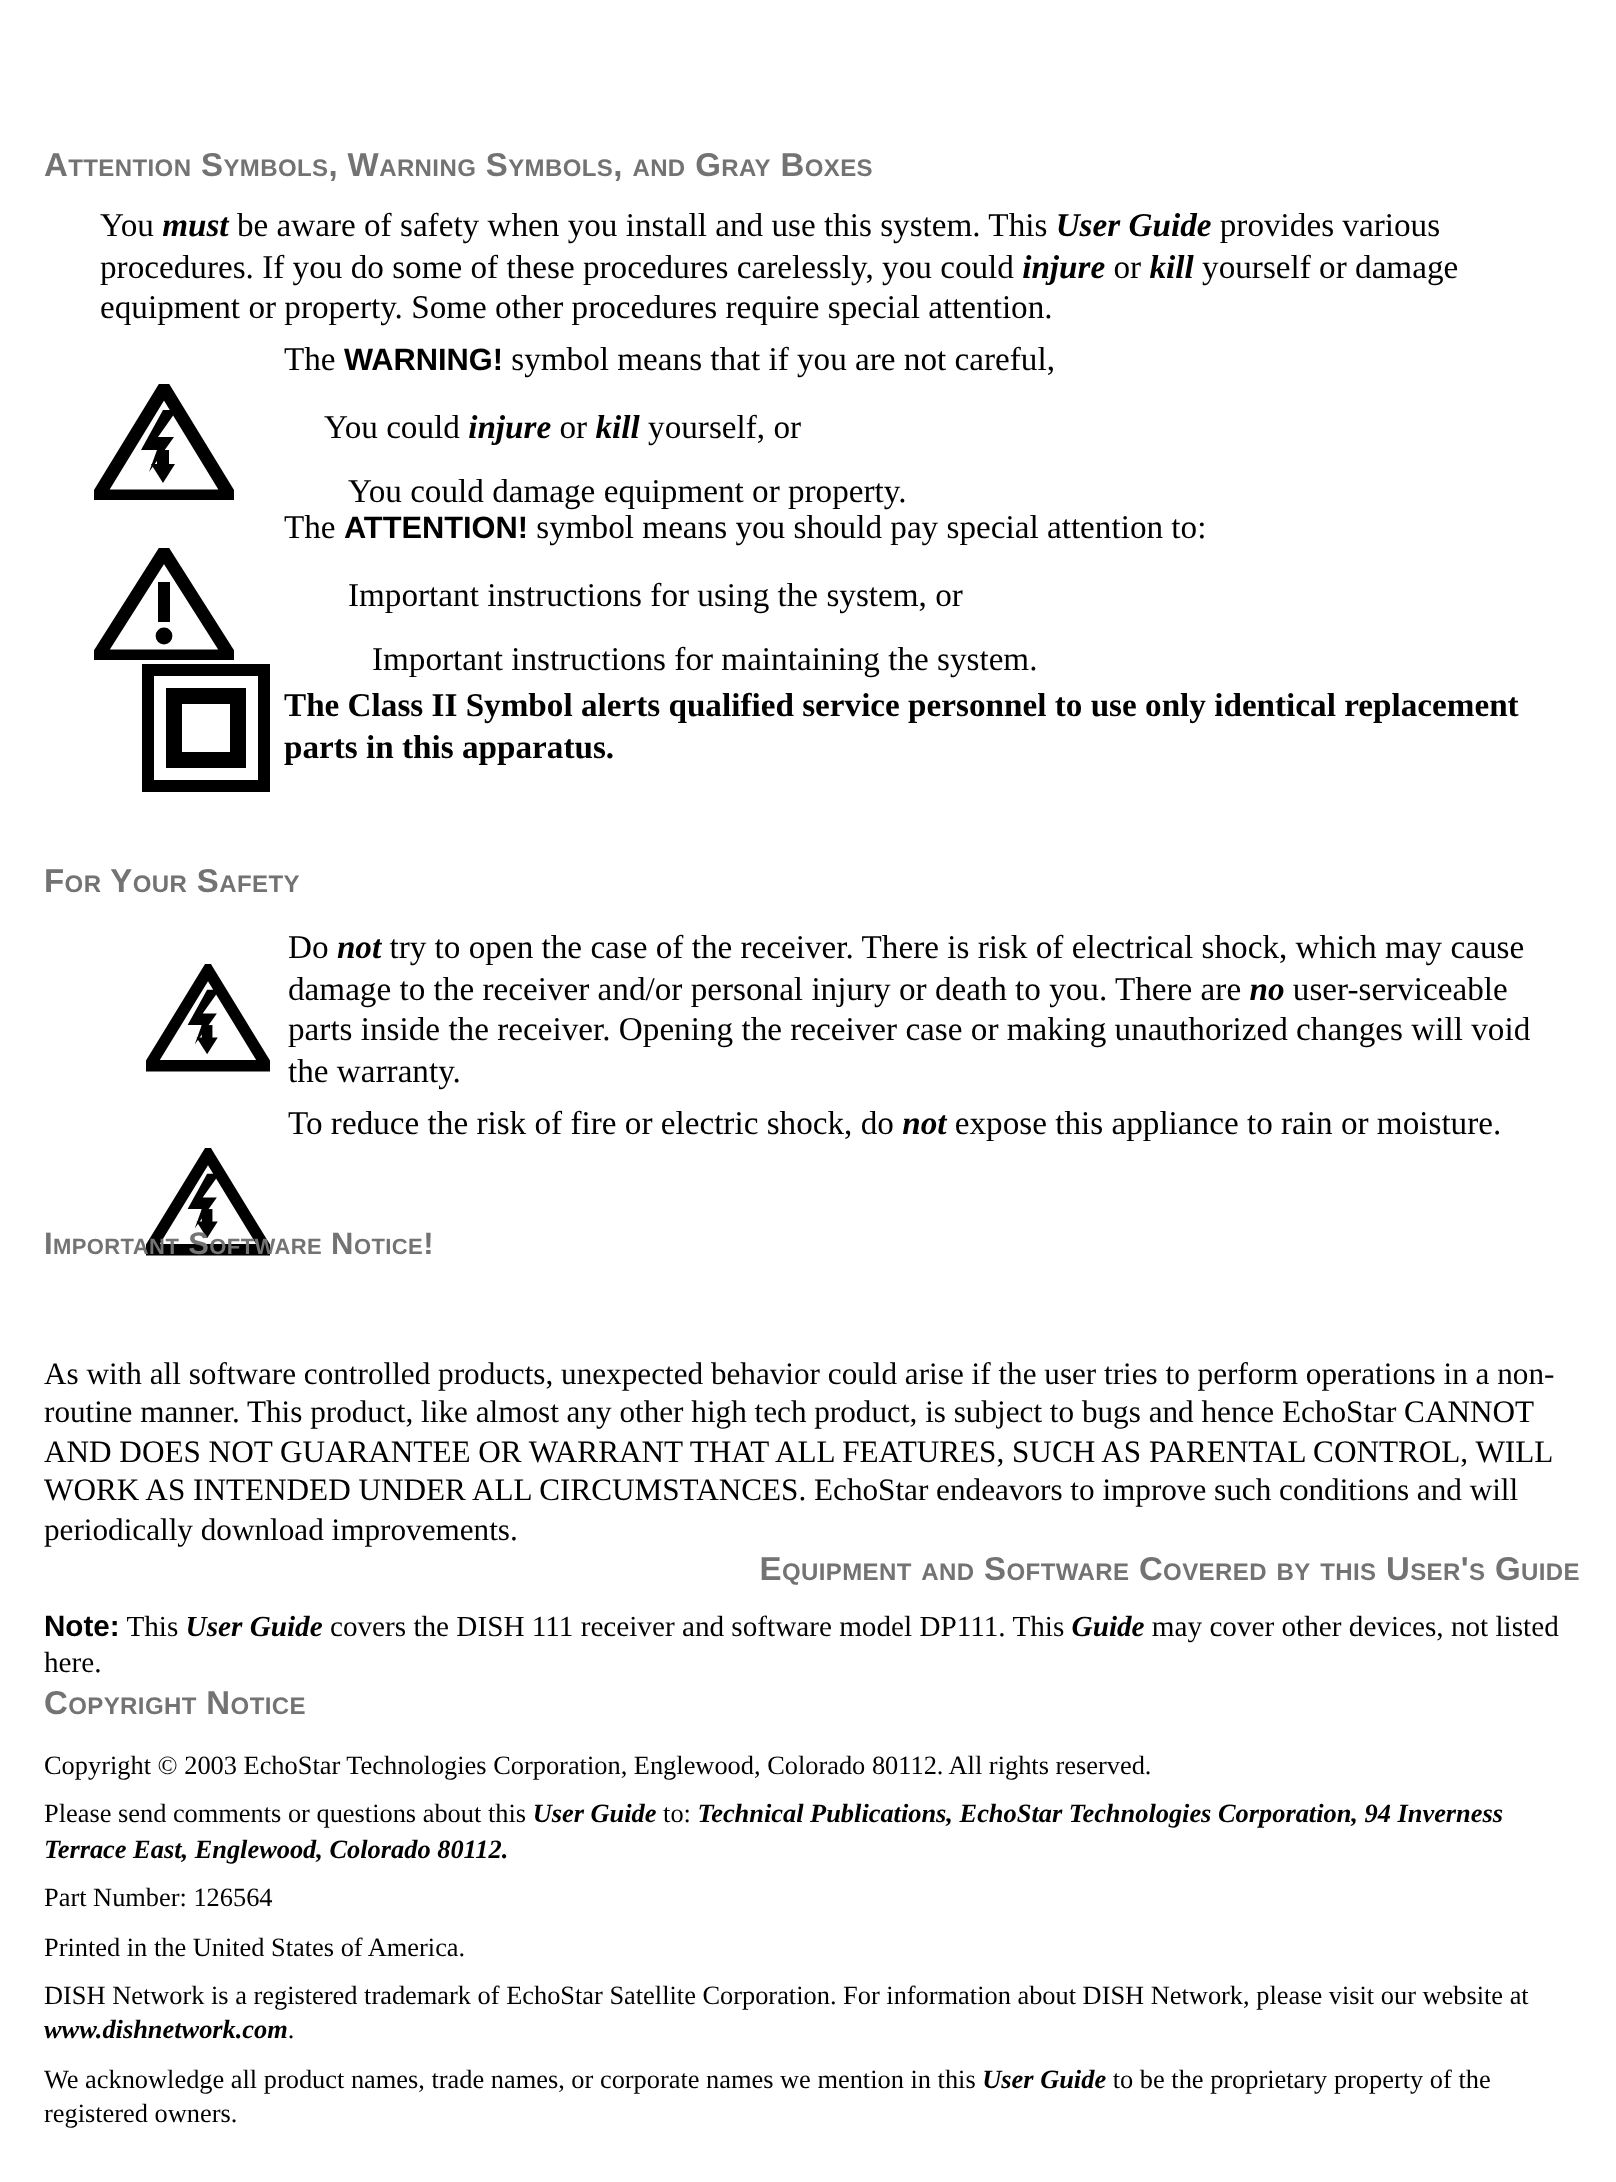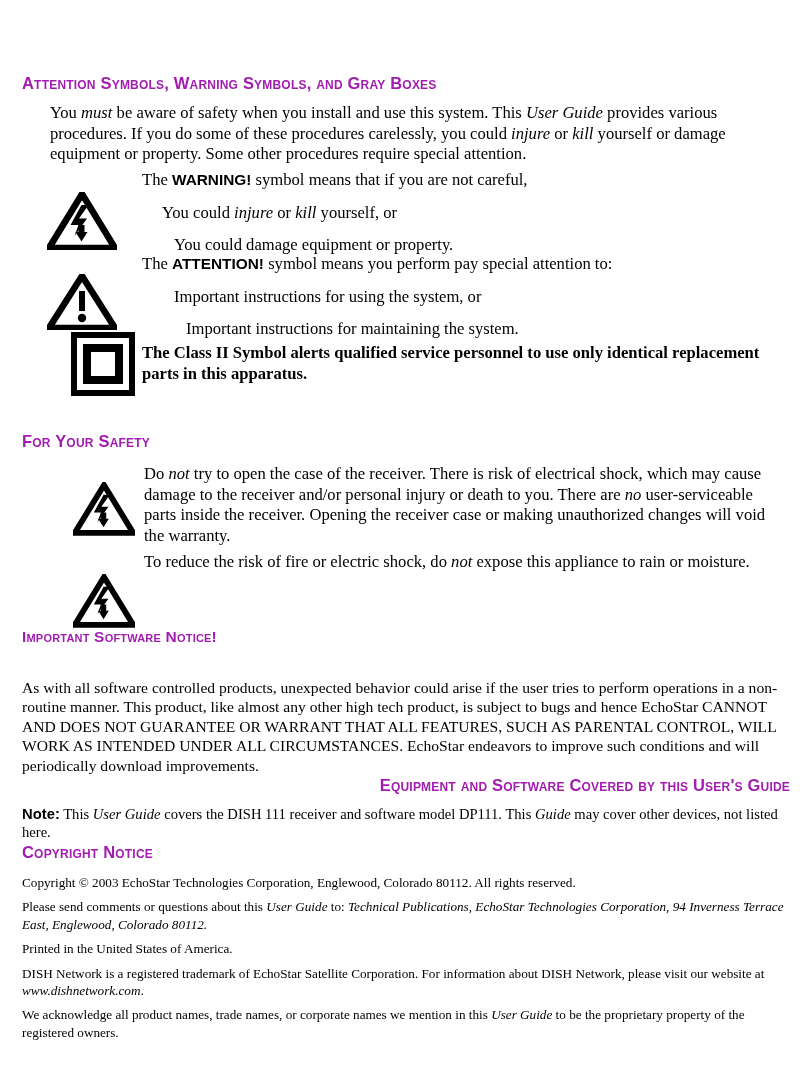--- a/index.html
+++ b/index.html
@@ -26,39 +26,39 @@
   
   h2.sec-heading {
     font-family: "Liberation Sans", sans-serif;
     font-weight: bold;
     font-variant: small-caps;
     font-size: 16.5px;
     letter-spacing: 0.2px;
     margin: 0;
     padding: 0;
     line-height: 1.1;
-    color: #a21caf;
+    color: #737373;
   }
   h2.sec-heading.smaller {
     font-size: 15.5px;
   }
 
   
   .body-text {
     font-size: 16.6px;
     line-height: 20.6px;
     margin: 0;
     text-align: left;
   }
   .small-text {
     font-size: 13.2px;
     line-height: 17.4px;
     margin: 0;
   }
-  i, em { font-style: italic; }
+  i, em { font-style: italic; font-weight: bold; }
   b, strong {
     font-family: "Liberation Sans", sans-serif;
     font-weight: bold;
     font-size: 15.4px;
   }
 
   
   .blk { position: absolute; }
 
   .symbol {
@@ -93,21 +93,21 @@
       <p class="body-text" style="margin-left:32px; margin-top:12px;">You could damage equipment or property.</p>
     </div>
 
     <svg class="symbol" style="left:25px; top:274px;" width="70" height="56" viewBox="0 0 70 56">
       <polygon points="35,2 68,54 2,54" fill="none" stroke="#000" stroke-width="6.5" stroke-linejoin="miter"></polygon>
       <rect x="32" y="17" width="6" height="20" fill="#000"></rect>
       <circle cx="35" cy="44" r="4.2" fill="#000"></circle>
     </svg>
 
     <div class="blk" style="left:120px; top:254px; width:640px;">
-      <p class="body-text"><span>The </span><b>ATTENTION!</b><span> symbol means you perform pay special attention to:</span></p>
+      <p class="body-text"><span>The </span><b>ATTENTION!</b><span> symbol means you should pay special attention to:</span></p>
       <p class="body-text" style="margin-left:32px; margin-top:12px;">Important instructions for using the system, or</p>
       <p class="body-text" style="margin-left:44px; margin-top:12px;">Important instructions for maintaining the system.</p>
     </div>
 
     <svg class="symbol" style="left:49px; top:332px;" width="64" height="64" viewBox="0 0 64 64">
       <rect x="1.5" y="1.5" width="61" height="61" fill="none" stroke="#000" stroke-width="9"></rect>
       <rect x="16" y="16" width="32" height="32" fill="none" stroke="#000" stroke-width="8"></rect>
     </svg>
 
     <div class="blk" style="left:120px; top:343px; width:640px;font-weight:bold;">
@@ -133,21 +133,21 @@
       <polygon points="35,2 68,56 2,56" fill="none" stroke="#000" stroke-width="6.5" stroke-linejoin="miter"></polygon>
       <polygon points="34.5,13 23.5,33 31.5,33 27.5,44 27.5,44 40,26.5 32,26.5 41.5,13" fill="#000"></polygon>
       <polygon points="34.5,49.5 28.5,40 40.5,40" fill="#000"></polygon>
       <rect x="31.5" y="33" width="6" height="9" fill="#000"></rect>
     </svg>
 
     <div class="blk" style="left:122px; top:552px; width:640px;">
       <p class="body-text"><span>To reduce the risk of fire or electric shock, do </span><i>not</i><span> expose this appliance to rain or moisture.</span></p>
     </div>
 
-    <div class="blk" style="left:0; top:628px; width:762px;">
+    <div class="blk" style="left:0; top:614px; width:762px;">
       <h2 class="sec-heading smaller">Important Software Notice!</h2>
     </div>
 
     <div class="blk" style="left:0; top:678px; width:768px;">
       <p class="body-text" style="font-size:15.6px; line-height:19.4px;">As with all software controlled products, unexpected behavior could arise if the user tries to perform operations in a non-routine manner. This product, like almost any other high tech product, is subject to bugs and hence EchoStar CANNOT AND DOES NOT GUARANTEE OR WARRANT THAT ALL FEATURES, SUCH AS PARENTAL CONTROL, WILL WORK AS INTENDED UNDER ALL CIRCUMSTANCES. EchoStar endeavors to improve such conditions and will periodically download improvements.</p>
     </div>
 
     <div class="blk" style="left:0; top:776px; width:768px;text-align:right;">
       <h2 class="sec-heading">Equipment and Software Covered by this User's Guide</h2>
     </div>
@@ -159,20 +159,21 @@
     <div class="blk" style="left:0; top:843px; width:768px;">
       <h2 class="sec-heading">Copyright Notice</h2>
     </div>
 
     <div class="blk" style="left:0; top:874px; width:766px;">
       <p class="small-text">Copyright © 2003 EchoStar Technologies Corporation, Englewood, Colorado 80112. All rights reserved.</p>
 
 
       <p class="small-text" style="margin-top:7px;"><span>Please send comments or questions about this </span><i>User Guide</i><span> to: </span><i>Technical Publications, EchoStar Technologies Corporation, 94 Inverness Terrace East, Englewood, Colorado 80112.</i></p>
 
+      <p class="small-text" style="margin-top:7px;">Part Number: 126564</p>
 
       <p class="small-text" style="margin-top:7px;">Printed in the United States of America.</p>
 
       <p class="small-text" style="margin-top:7px;"><span>DISH Network is a registered trademark of EchoStar Satellite Corporation. For information about DISH Network, please visit our website at </span><i>www.dishnetwork.com</i><span>.</span></p>
 
       <p class="small-text" style="margin-top:7px;"><span>We acknowledge all product names, trade names, or corporate names we mention in this </span><i>User Guide</i><span> to be the proprietary property of the registered owners.</span></p>
     </div>
 
   </div>
 </div>

